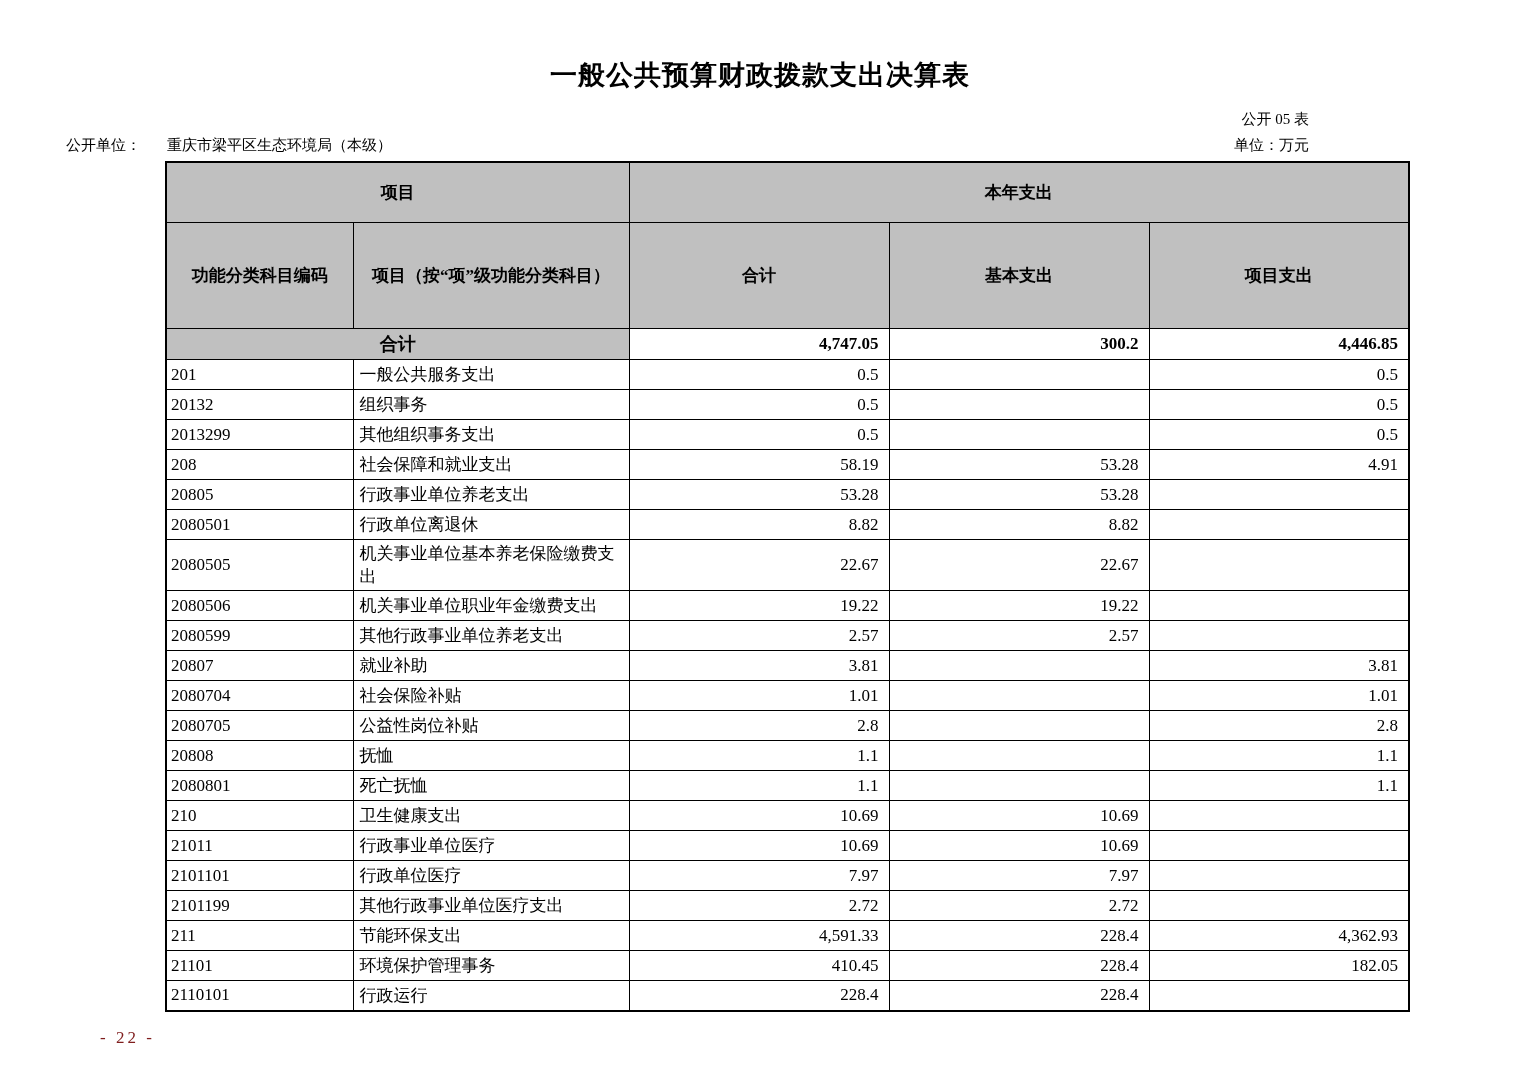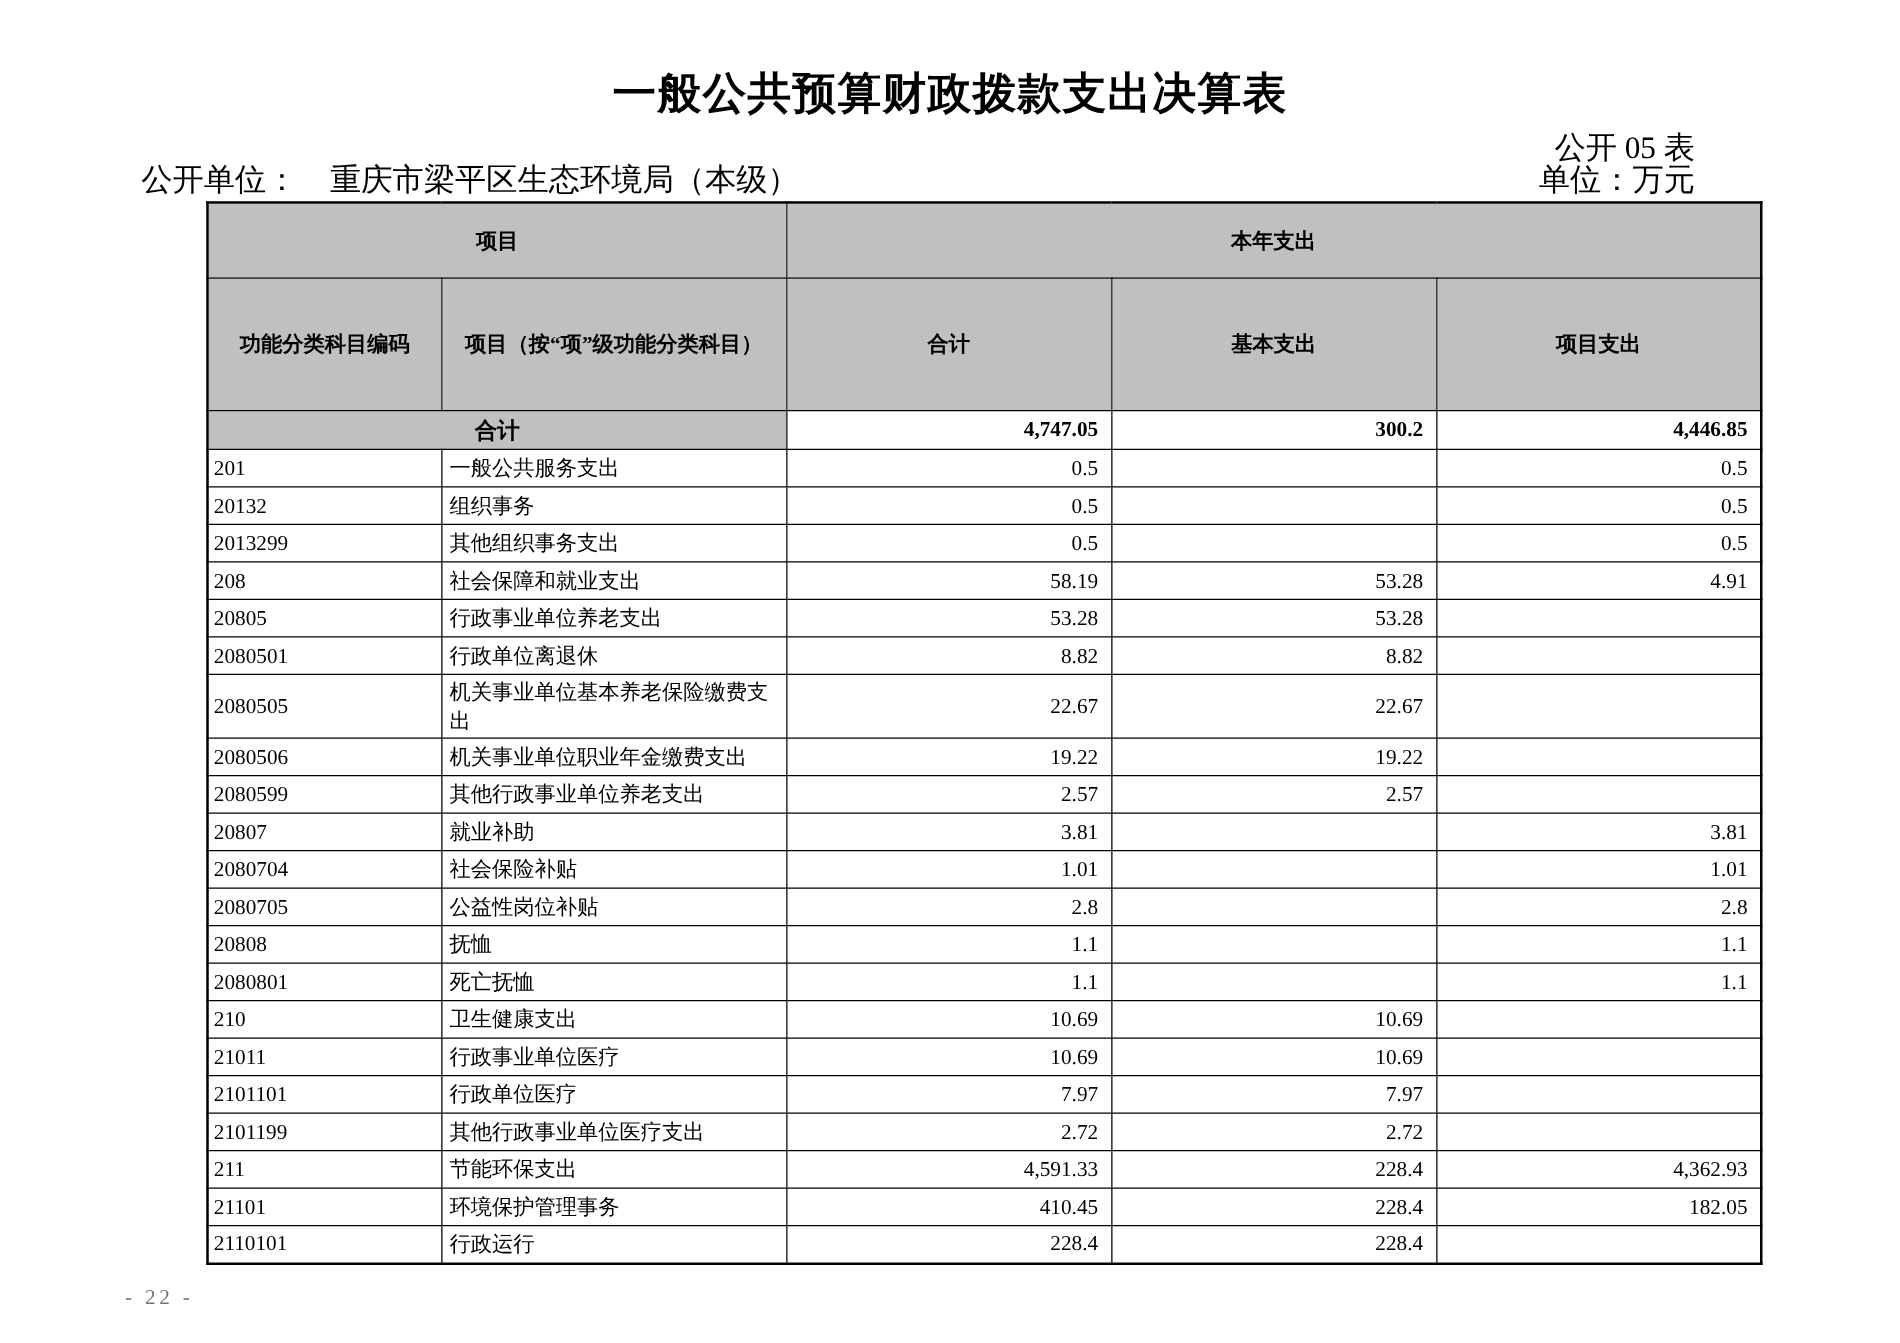--- a/index.html
+++ b/index.html
@@ -10,27 +10,27 @@
     background: #fff;
     font-family: "Liberation Serif", "DejaVu Serif", serif;
     color: #000;
     position: relative;
   }
   .doc { width: 1520px; height: 1074px; position: relative; overflow: hidden; }
 
   .title {
     margin: 52px 0 0 0;
     text-align: center;
-    font-size: 35px;
+    font-size: 27px;
     font-weight: bold;
     line-height: 46px;
     letter-spacing: 1px;
   }
 
-  .meta { width: 1243px; margin-left: 113px; font-size: 25px; }
+  .meta { width: 1243px; margin-left: 66px; font-size: 15px; }
   .meta-row1 { margin-top: 8px; text-align: right; line-height: 26px; }
   .meta-row2 {
     display: flex; justify-content: space-between;
     line-height: 26px; margin-bottom: 3px; gap: 18px;
   }
   .meta-row2 .left-part { display: flex; }
   .unit-name { margin-left: 26px; }
 
   table.budget {
     margin-left: 165px;
@@ -68,21 +68,21 @@
     text-align: center;
     font-size: 18px;
   }
 
   .page-number {
     position: absolute;
     left: 100px;
     top: 1028px;
     font-size: 17px;
     letter-spacing: 3px;
-    color: #737373;
+    color: #7f1d1d;
   }
 </style>
 </head>
 <body>
 
 <div class="doc">
 
   <h1 class="title">一般公共预算财政拨款支出决算表</h1>
 
   <div class="meta meta-row1">公开 05 表</div>

